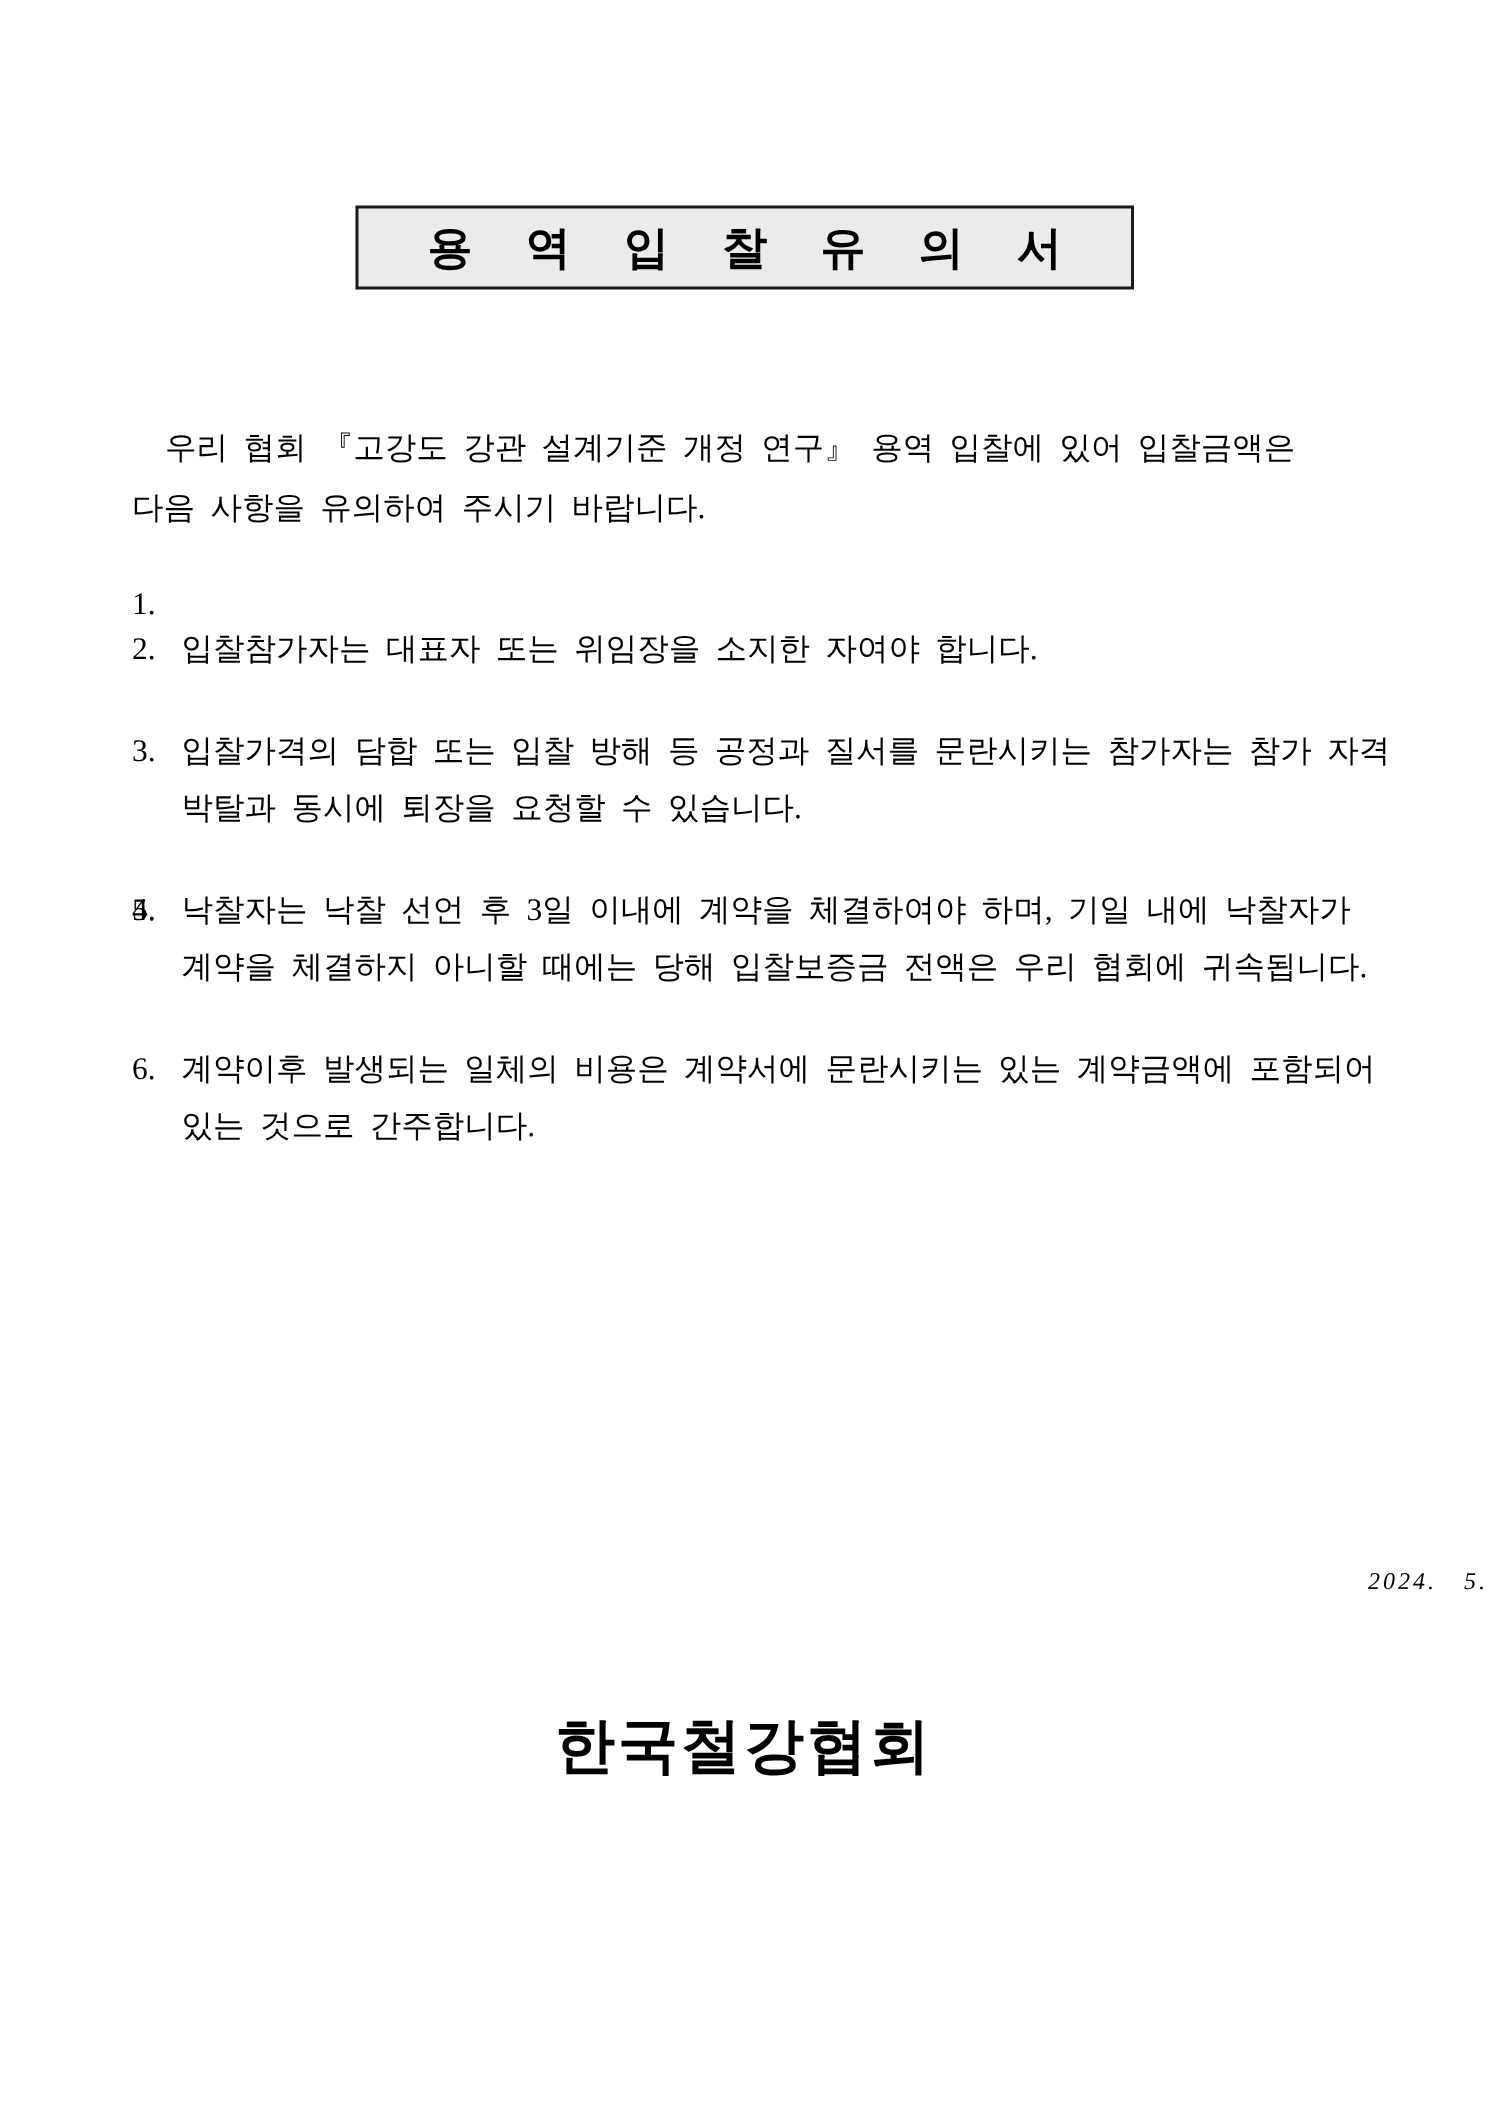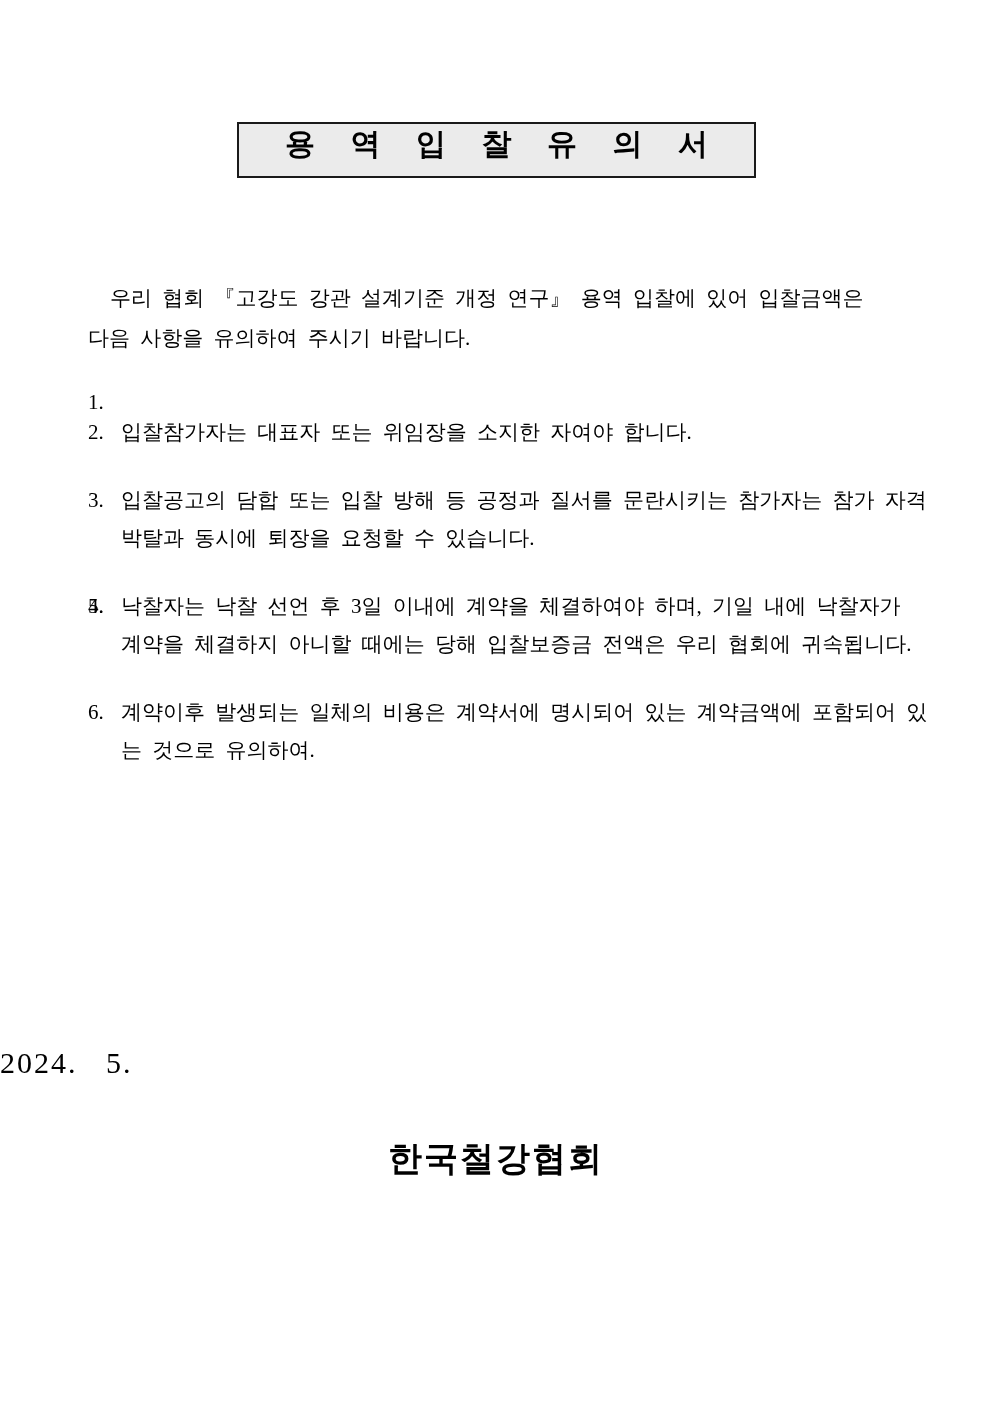--- a/index.html
+++ b/index.html
@@ -12,27 +12,27 @@
     width: 992px;
     height: 1403px;
     background: #ffffff;
     color: #000000;
     font-family: "Liberation Serif", "DejaVu Serif", serif;
     overflow: hidden;
   }
   .title-box {
     position: absolute;
     left: 237px;
-    top: 122px;
+    top: 137px;
     width: 515px;
     height: 52px;
     background: #ebebeb;
     border: 2px solid #1a1a1a;
     display: flex;
-    align-items: flex-start;
+    align-items: center;
     justify-content: center;
   }
   .title-text {
     font-size: 30px;
     font-weight: bold;
     letter-spacing: 14px;
     text-indent: 14px; 
     white-space: nowrap;
   }
   .intro {
@@ -68,32 +68,33 @@
   .item-number {
     position: absolute;
     left: 0;
     top: 0;
   }
   .doc-date {
     position: absolute;
     left: 0;
     top: 1046px;
     width: 100%;
-    text-align: left;
-    font-size: 30px;
+    text-align: right;
+    font-size: 16px;
     letter-spacing: 2px;
     white-space: pre;
+    font-style: italic;
   }
   .org-name {
     position: absolute;
     left: 0;
     top: 1136px;
     width: 100%;
     text-align: center;
-    font-size: 34px;
+    font-size: 40px;
     font-weight: bold;
     letter-spacing: 2px;
   }
 </style>
 </head>
 <body>
 
 <div class="page">
 
   <div class="title-box">
@@ -110,35 +111,35 @@
     <span class="item-number">1.</span>
   </div>
 
   <div class="item">
     <span class="item-number">2.</span>
     <span class="item-text">입찰참가자는 대표자 또는 위임장을 소지한 자여야 합니다.</span>
   </div>
 
   <div class="item">
     <span class="item-number">3.</span>
-    <span class="item-text">입찰공고의 담합 또는 입찰 방해 등 공정과 질서를 문란시키는 참가자는 참가 자격 박탈과 동시에 퇴장을 요청할 수 있습니다.</span>
+    <span class="item-text">입찰가격의 담합 또는 입찰 방해 등 공정과 질서를 문란시키는 참가자는 참가 자격 박탈과 동시에 퇴장을 요청할 수 있습니다.</span>
   </div>
 
   <div class="item">
     <span class="item-number">4.</span>
   </div>
 
   <div class="item">
     <span class="item-number">5.</span>
     <span class="item-text">낙찰자는 낙찰 선언 후 3일 이내에 계약을 체결하여야 하며, 기일 내에 낙찰자가 계약을 체결하지 아니할 때에는 당해 입찰보증금 전액은 우리 협회에 귀속됩니다.</span>
   </div>
 
   <div class="item">
     <span class="item-number">6.</span>
-    <span class="item-text">계약이후 발생되는 일체의 비용은 계약서에 명시되어 있는 계약금액에 포함되어 있는 것으로 유의하여.</span>
+    <span class="item-text">계약이후 발생되는 일체의 비용은 계약서에 문란시키는 있는 계약금액에 포함되어 있는 것으로 간주합니다.</span>
   </div>
 </div>
 
   <div class="doc-date">2024.   5.</div>
 
   <div class="org-name">한국철강협회</div>
 
 </div>
 
 </body></html>

